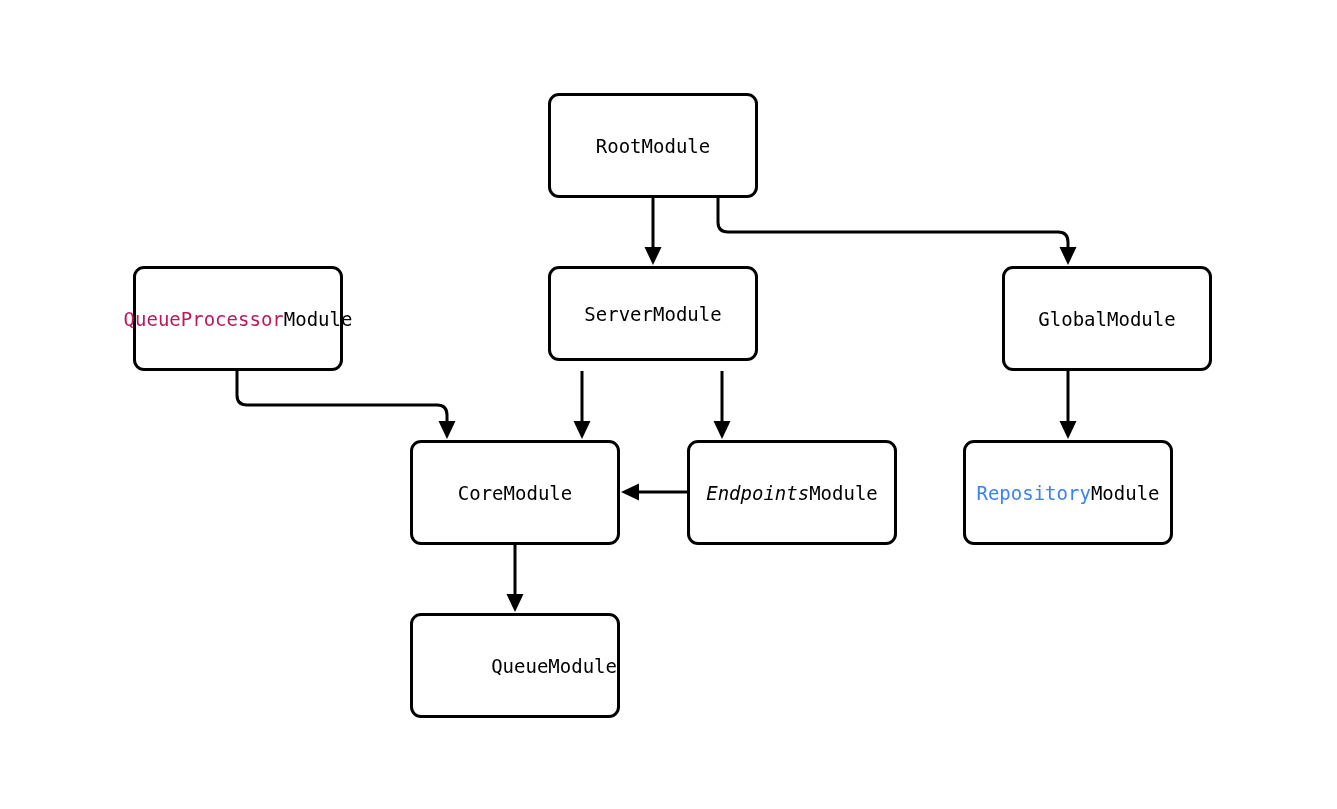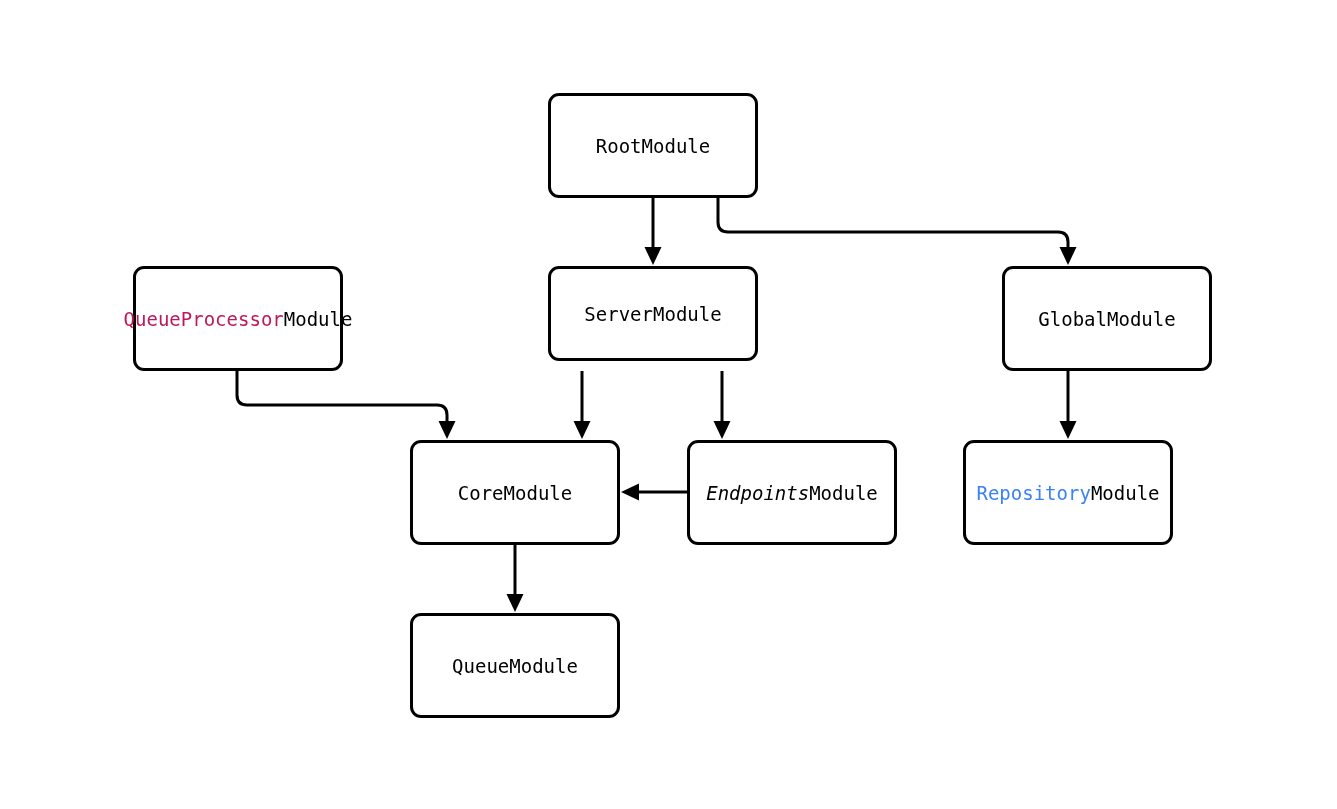--- a/index.html
+++ b/index.html
@@ -108,19 +108,19 @@
         <div class="node-label" style="color: rgb(0, 0, 0);">Module</div>
       </div>
       <div class="node" style="left: 687px; top: 440px; width: 210px; height: 105px; border-color: rgb(0, 0, 0);">
         <div class="node-label" style="color: rgb(0, 0, 0); font-style: italic;">Endpoints</div>
         <div class="node-label" style="color: rgb(0, 0, 0);">Module</div>
       </div>
       <div class="node" style="left: 963px; top: 440px; width: 210px; height: 105px; border-color: rgb(0, 0, 0);">
         <div class="node-label" style="color: #3b82f6;">Repository</div>
         <div class="node-label" style="color: rgb(0, 0, 0);">Module</div>
       </div>
-      <div class="node" style="left: 410px; top: 613px; width: 210px; height: 105px; border-color: rgb(0, 0, 0);">
+      <div class="node" style="left: 410px; top: 613px; width: 210px; height: 105px; border-color: rgb(0, 0, 0); justify-content: flex-end;">
         <div class="node-label" style="color: rgb(0, 0, 0);">Queue</div>
         <div class="node-label" style="color: rgb(0, 0, 0);">Module</div>
       </div>
     </div>
 
 </div>
 
 </body></html>

